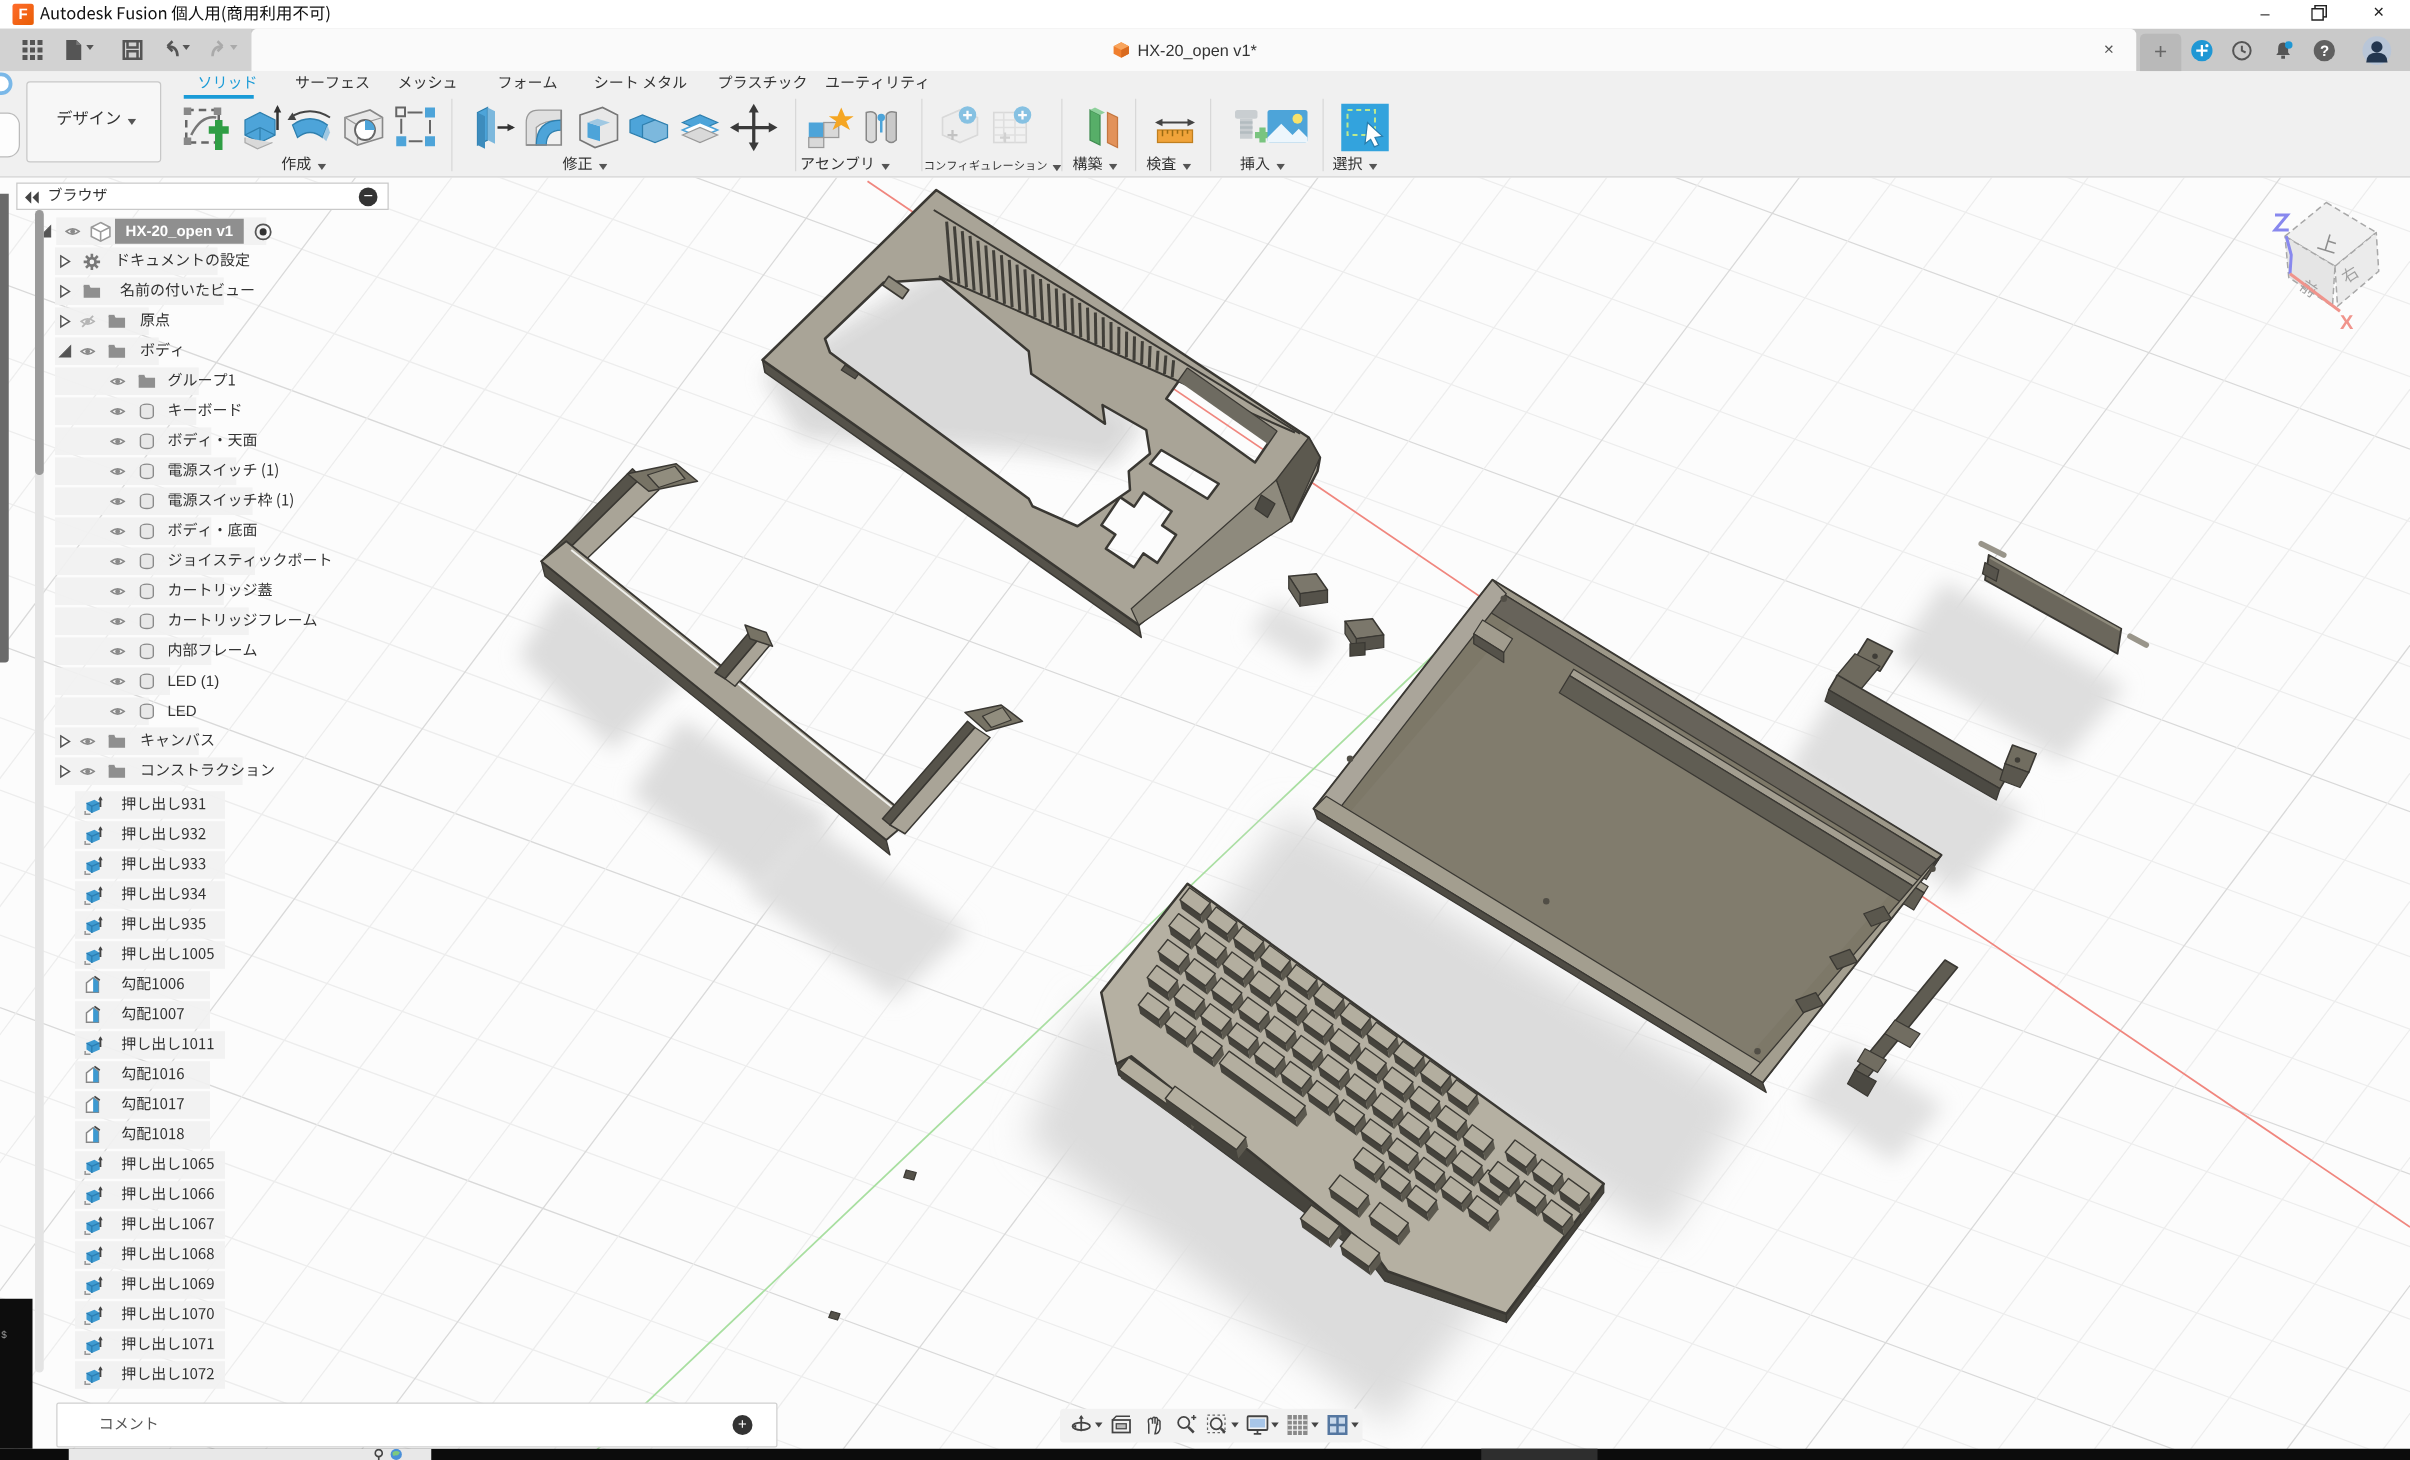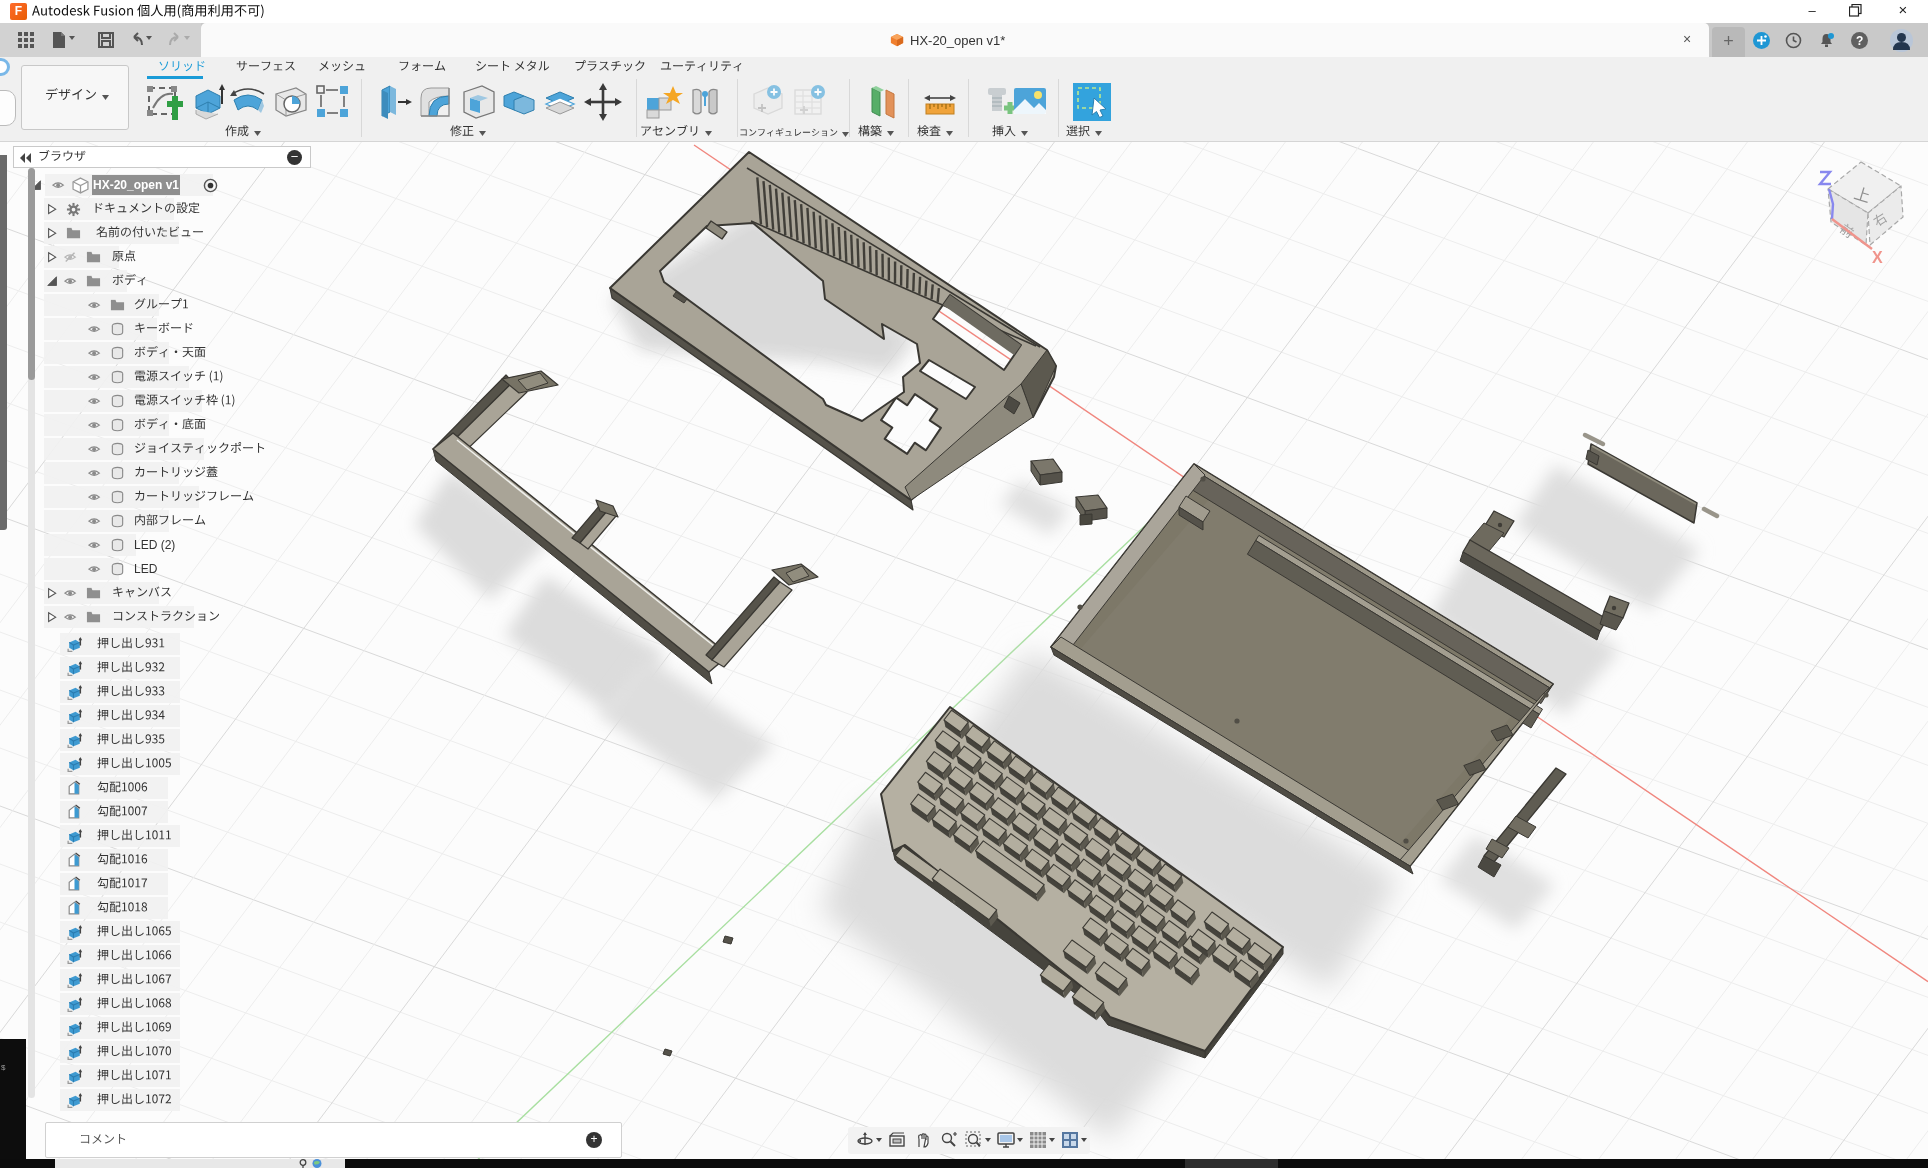--- a/index.html
+++ b/index.html
@@ -969,21 +969,21 @@
 <div class="trow" style="top:174px;left:45px;width:168px"></div>
 <svg class="ic" style="left:30px;top:179px;width:14px;height:14px" viewBox="0 0 16 16">
     <use href="#i-tri-c"></use>
   </svg>
 <svg class="ic" style="left:52px;top:179px;width:14px;height:14px" viewBox="0 0 16 16">
     <use href="#i-eye"></use>
   </svg>
 <svg class="ic" style="left:72px;top:177px;width:17px;height:17px" viewBox="0 0 16 16">
     <use href="#i-cube"></use>
   </svg>
-<div class="selbg" style="left:92px;top:175px;width:88px;height:20px">HX-20_open v1</div>
+<div class="selbg" style="left:92px;top:175px;width:103px;height:20px">HX-20_open v1</div>
 <svg class="ic" style="left:203px;top:178px;width:15px;height:15px" viewBox="0 0 16 16">
     <use href="#i-radio"></use>
   </svg>
 <div class="trow" style="top:198px;left:44px;width:130px"></div>
 <svg class="ic" style="left:46px;top:203px;width:14px;height:14px" viewBox="0 0 16 16">
     <use href="#i-tri-e"></use>
   </svg>
 <svg class="ic" style="left:66px;top:202px;width:15px;height:15px" viewBox="0 0 16 16">
     <use href="#i-gear"></use>
   </svg>
@@ -1238,21 +1238,21 @@
       <use href="#g30e0" x="5000"></use>
     </g>
   </svg>
 <div class="trow" style="top:534px;left:44px;width:92px"></div>
 <svg class="ic" style="left:88px;top:539px;width:14px;height:14px" viewBox="0 0 16 16">
     <use href="#i-eye"></use>
   </svg>
 <svg class="ic" style="left:110px;top:538px;width:15px;height:15px" viewBox="0 0 16 16">
     <use href="#i-body"></use>
   </svg>
-<div class="tlab" style="left:134px;top:538px">LED (2)</div>
+<div class="tlab" style="left:134px;top:538px">LED (1)</div>
 <div class="trow" style="top:558px;left:44px;width:75px"></div>
 <svg class="ic" style="left:88px;top:563px;width:14px;height:14px" viewBox="0 0 16 16">
     <use href="#i-eye"></use>
   </svg>
 <svg class="ic" style="left:110px;top:562px;width:15px;height:15px" viewBox="0 0 16 16">
     <use href="#i-body"></use>
   </svg>
 <div class="tlab" style="left:134px;top:562px">LED</div>
 <div class="trow" style="top:582px;left:44px;width:115px"></div>
 <svg class="ic" style="left:46px;top:587px;width:14px;height:14px" viewBox="0 0 16 16">

